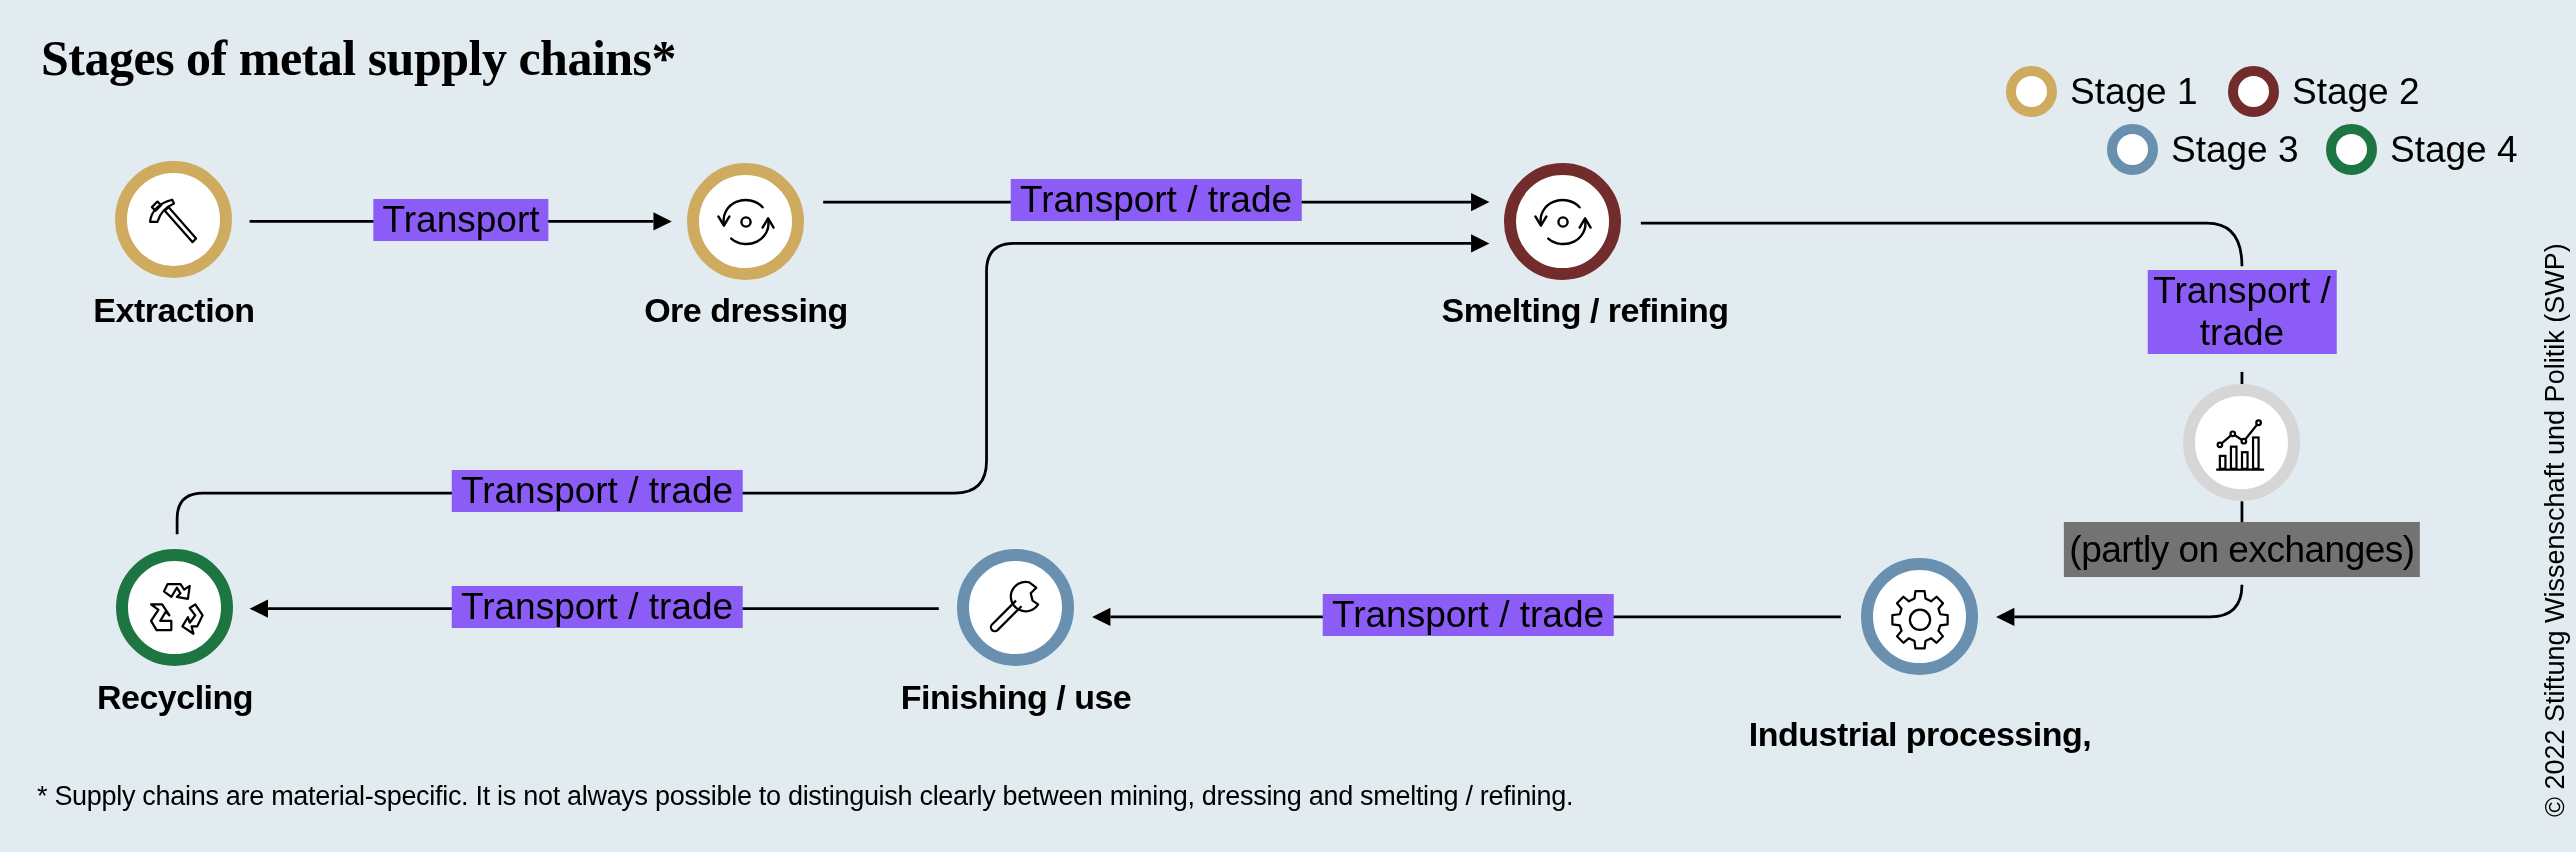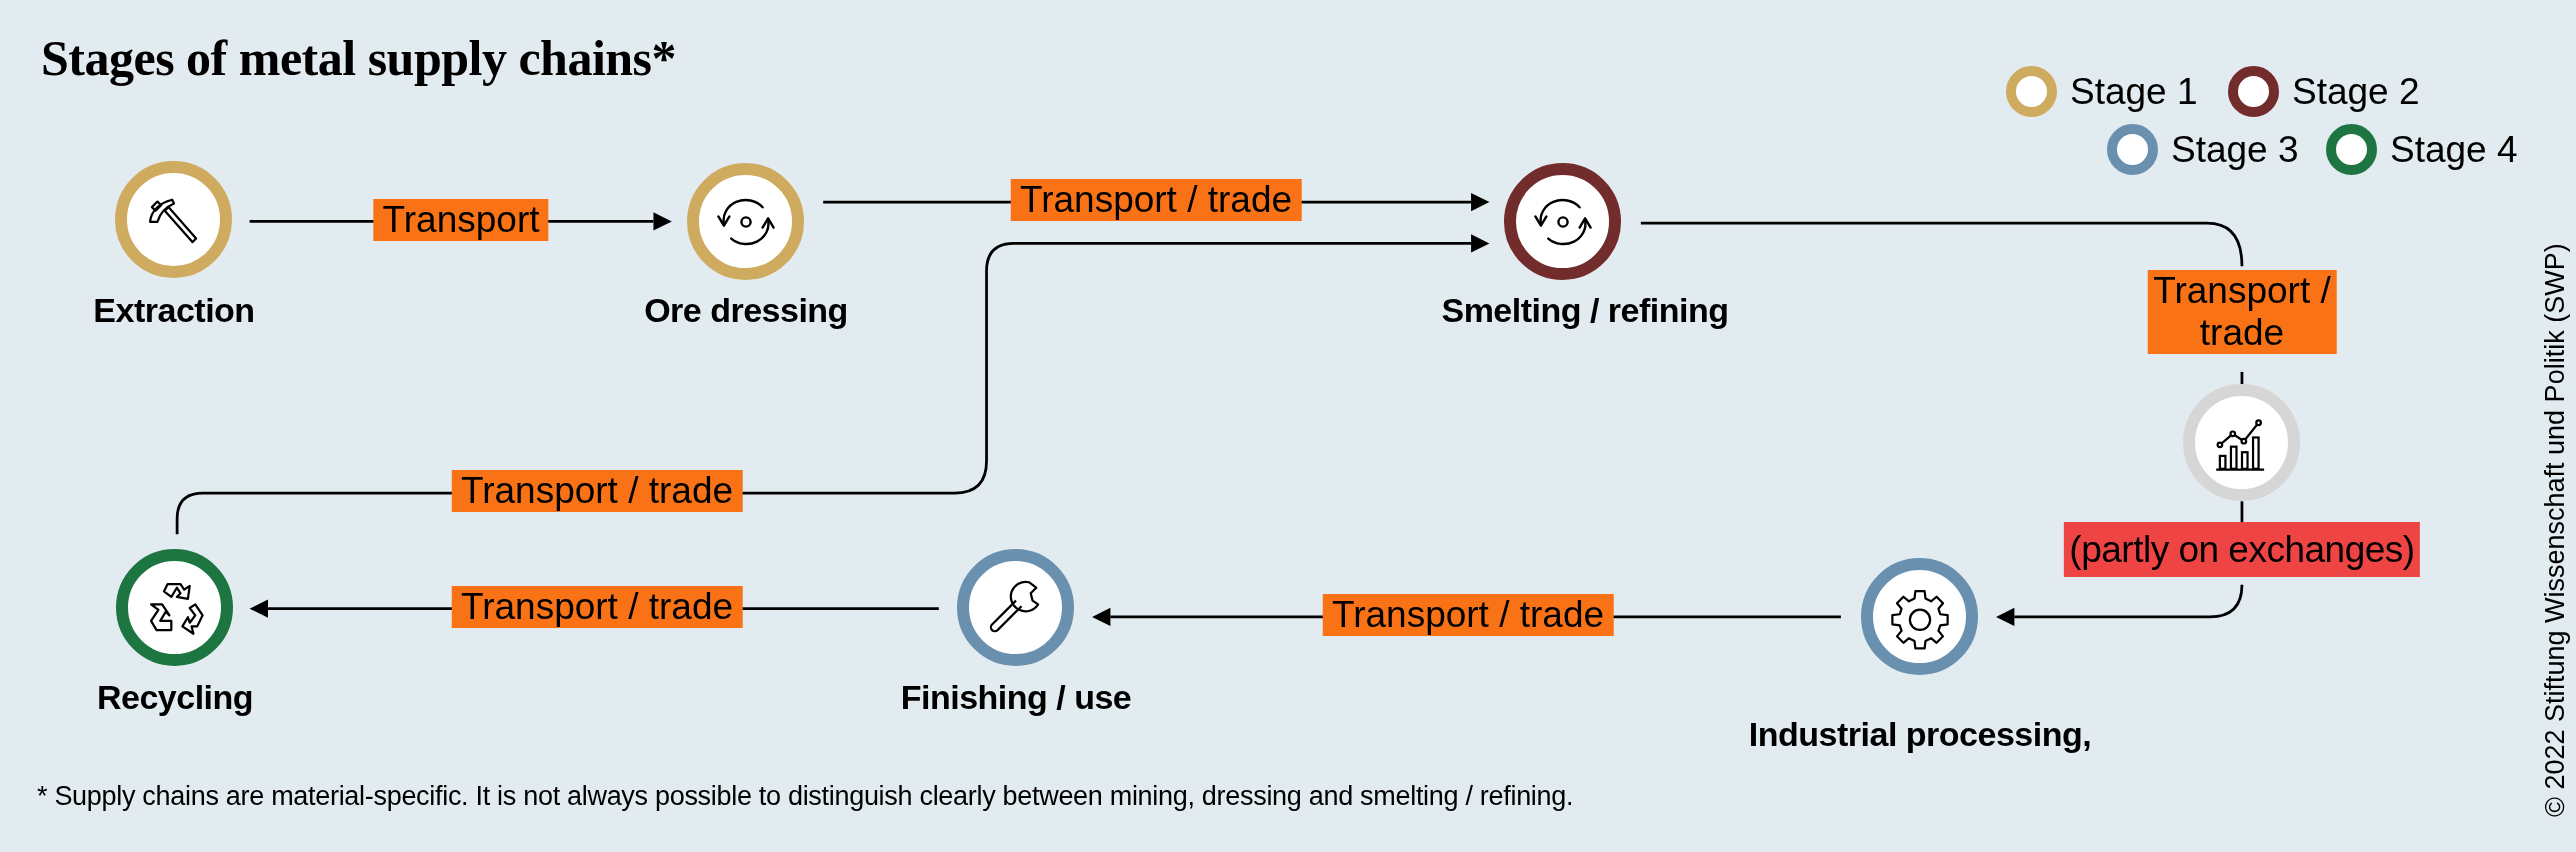--- a/index.html
+++ b/index.html
@@ -4,21 +4,21 @@
 <style>
   html, body { margin:0; padding:0; }
   body { width:2576px; height:853px; background:#e2ebef; overflow:hidden; position:relative; font-family:"Liberation Sans", sans-serif; color:#000; }
   #canvas { position:absolute; left:0; top:0; width:2576px; height:853px; }
   .title { position:absolute; left:41px; top:29px; font-family:"Liberation Serif", serif; font-weight:bold; font-size:50px; letter-spacing:-0.5px; white-space:nowrap; }
   .legend-item { position:absolute; display:flex; align-items:center; font-size:37px; white-space:nowrap; }
   .legend-marker { width:31px; height:31px; border-radius:50%; border-width:10px; border-style:solid; background:#fff; margin-right:13px; flex:none; }
   .node { position:absolute; width:117px; height:117px; margin-left:-59px; margin-top:-59px; border-radius:50%; box-sizing:border-box; border-width:12px; border-style:solid; background:#fff; display:flex; align-items:center; justify-content:center; }
   .node svg { width:70px; height:70px; }
   .node-label { position:absolute; font-weight:bold; font-size:34px; text-align:center; white-space:nowrap; line-height:55px; transform:translateX(-50%); letter-spacing:-0.5px; }
-  .edge-label { position:absolute; font-size:37px; white-space:nowrap; background:#f97316; padding:0 9.2px; transform:translate(-50%,-50%); line-height:42px; text-align:center; }
+  .edge-label { position:absolute; font-size:37px; white-space:nowrap; background:#8b5cf6; padding:0 9.2px; transform:translate(-50%,-50%); line-height:42px; text-align:center; }
   .footnote { position:absolute; left:37px; top:781px; font-size:27px; white-space:nowrap; letter-spacing:-0.3px; }
   .credit { position:absolute; left:2537px; top:817px; transform-origin:0 0; transform:rotate(-90deg); font-size:27px; line-height:37px; white-space:nowrap; }
 </style>
 </head>
 <body>
 
 <svg id="canvas" viewBox="0 0 2807 929">
   <defs>
     <marker id="arrow" markerWidth="10" markerHeight="10" refX="9" refY="5" orient="auto" markerUnits="userSpaceOnUse" viewBox="0 0 10 10">
       <path d="M0,0 L10,5 L0,10 z" fill="#000"></path>
@@ -109,21 +109,21 @@
     <circle cx="28" cy="28" r="2.5" fill="#fff"></circle>
     <circle cx="40" cy="36" r="2.5" fill="#fff"></circle>
     <circle cx="56" cy="16" r="2.5" fill="#fff"></circle>
     <rect x="14" y="52" width="6" height="14"></rect>
     <rect x="26" y="42" width="6" height="24"></rect>
     <rect x="38" y="48" width="6" height="18"></rect>
     <rect x="50" y="32" width="6" height="34"></rect>
     <path d="M10,67 L62,67"></path>
   </svg>
 </div>
-<div class="node-label" style="left:2242px;top:522px;font-weight:normal;font-size:37px;background:#ef4444;padding:0 5.5px;text-align:right;">(partly on exchanges)</div>
+<div class="node-label" style="left:2242px;top:522px;font-weight:normal;font-size:37px;background:#737373;padding:0 5.5px;text-align:right;">(partly on exchanges)</div>
 
 <div class="node" style="left: 1920px; top: 617px; border-color: rgb(106, 144, 176);">
   <svg viewBox="0 0 76 76" fill="none" stroke="#000" stroke-width="2.4" stroke-linejoin="round">
     <path d="M33,10 L43,10 L44,18 L50,21 L56,16 L63,23 L58,29 L60,35 L68,36 L68,46 L60,47 L58,53 L63,59 L56,66 L50,61 L44,64 L43,72 L33,72 L32,64 L26,61 L20,66 L13,59 L18,53 L16,47 L8,46 L8,36 L16,35 L18,29 L13,23 L20,16 L26,21 L32,18 Z"></path>
     <circle cx="38" cy="41" r="11"></circle>
   </svg>
 </div>
 <div class="node-label" style="left:1920px;top:679px;margin-top:28px;">
   <div>Industrial processing,</div>
 </div>

